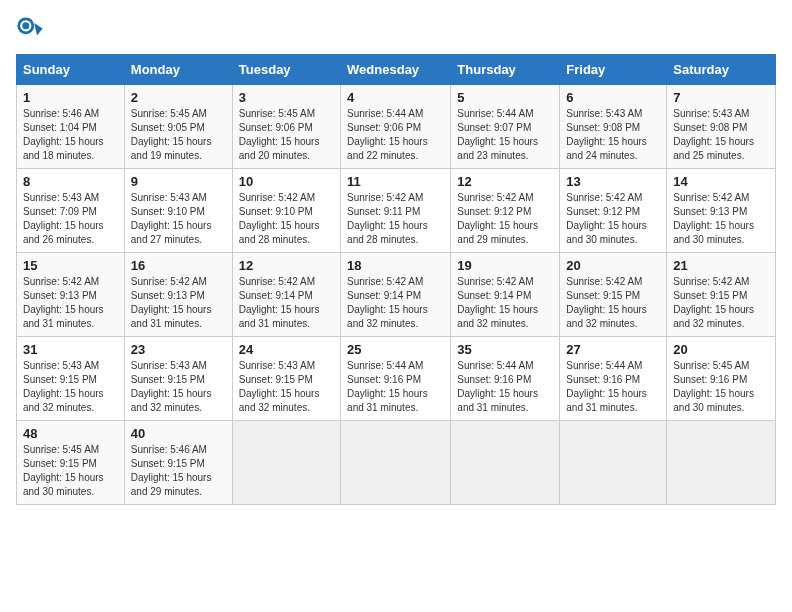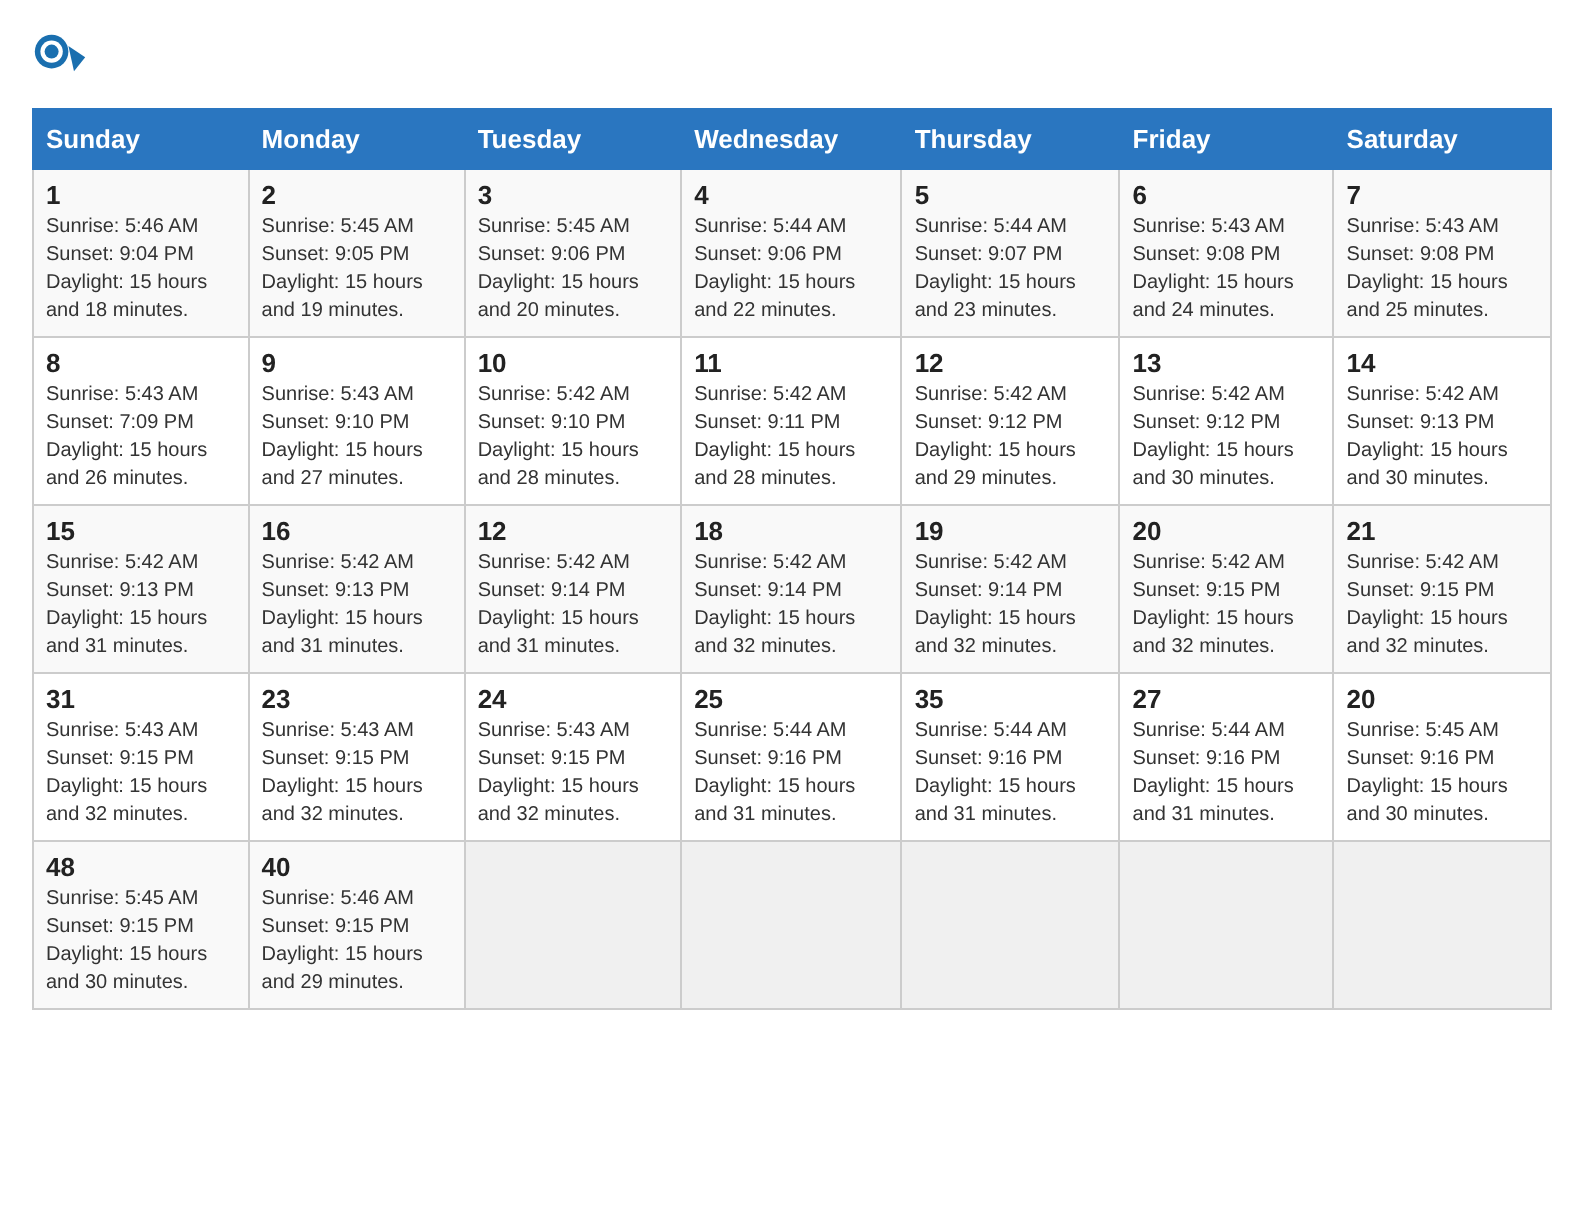--- a/index.html
+++ b/index.html
@@ -123,21 +123,21 @@
         <th>Friday</th>
         <th>Saturday</th>
       </tr>
   </thead>
   <tbody id="calendar-body">
   <tr>
         <td>
         <span class="day-num">1</span>
         <div class="day-info">
           <div>Sunrise: 5:46 AM</div>
-          <div>Sunset: 9:04 PM</div>
+          <div>Sunset: 1:04 PM</div>
           <div>Daylight: 15 hours and 18 minutes.</div>
         </div>
       </td>
         <td>
         <span class="day-num">2</span>
         <div class="day-info">
           <div>Sunrise: 5:45 AM</div>
           <div>Sunset: 9:05 PM</div>
           <div>Daylight: 15 hours and 19 minutes.</div>
         </div>

